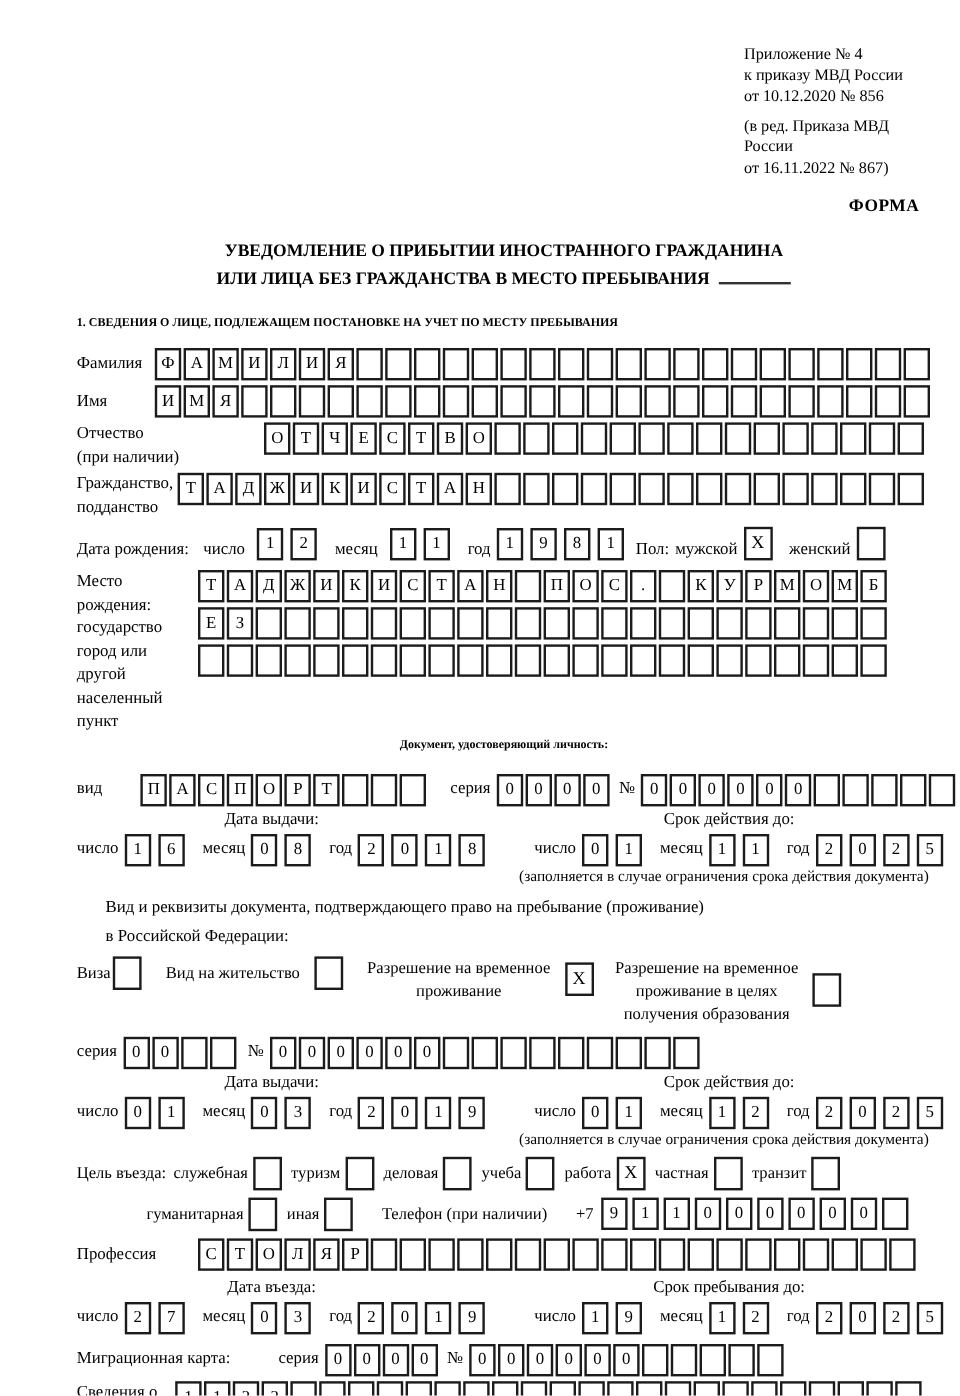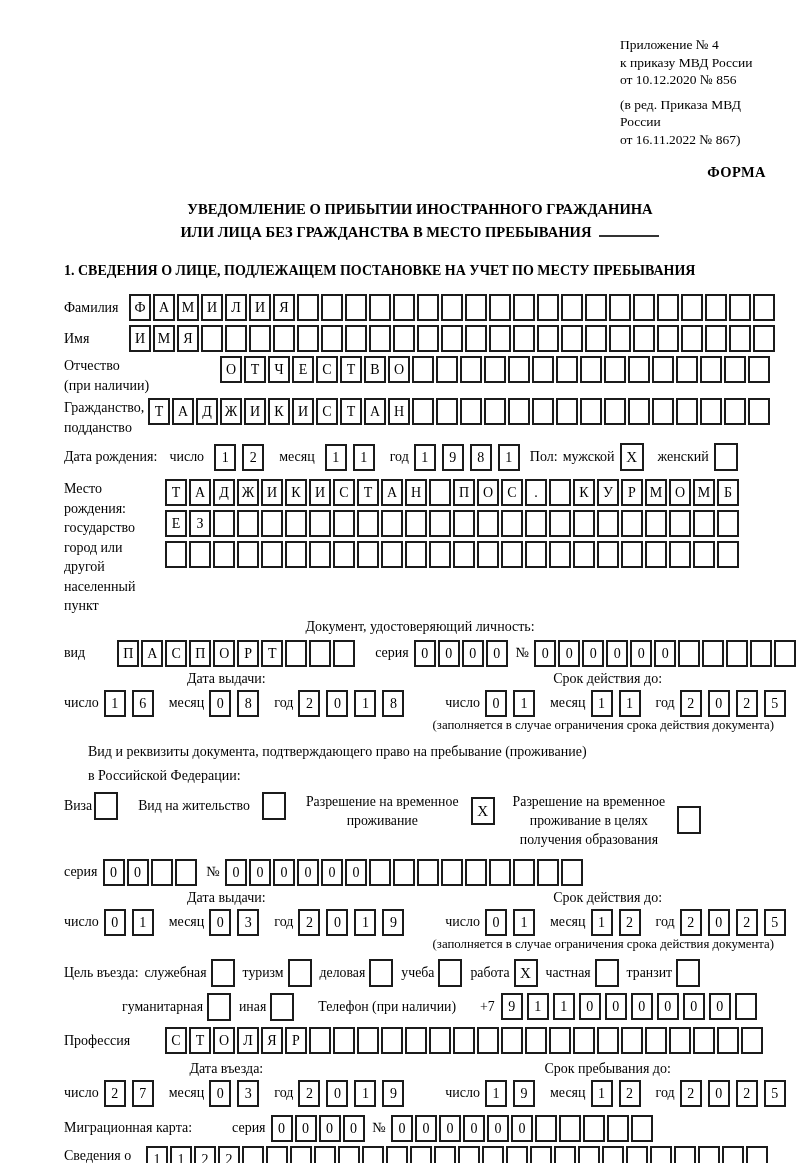--- a/index.html
+++ b/index.html
@@ -4,32 +4,32 @@
 <style>
   html,body{margin:0;padding:0;}
   body{width:800px;height:1163px;overflow:hidden;background:#ffffff;color:#000;
        font-family:"Liberation Serif","DejaVu Serif",serif;}
   .page{box-sizing:border-box;width:800px;height:859px;padding:36px 24px 0 64px;}
   .annex{margin-left:556px;font-size:13.5px;line-height:17.5px;}
   .annex .gap{margin-top:7px;}
   .forma{margin:16px 10px 0 0;text-align:right;font-weight:700;font-size:14.5px;letter-spacing:.4px;}
   .title{margin-top:18px;text-align:center;font-weight:700;font-size:14.6px;line-height:21px;}
   .blank{display:inline-block;width:60px;height:15px;border-bottom:2px solid #333;margin-left:8px;}
-  .sec{margin:20px 0 15px 0;font-weight:700;font-size:14px;}
+  .sec{margin:20px 0 15px 0;font-weight:700;font-size:10px;}
   .row{display:flex;align-items:flex-start;margin-bottom:3px;}
   .lbl{font-size:14px;line-height:28px;flex-shrink:0;white-space:nowrap;}
   .lbl-col{font-size:14px;line-height:19.5px;flex-shrink:0;}
   .w64{width:65px;}.w84{width:84px;}.w156{width:156px;}.w101{width:101px;}.w82{width:82px;}
   .boxes{white-space:nowrap;line-height:0;}
   .box{box-sizing:border-box;display:inline-block;width:22px;height:27px;border:2px solid #1b1b1b;
        margin-right:2px;text-align:center;font-size:14px;line-height:23px;vertical-align:top;}
   .cb{box-sizing:border-box;display:inline-block;width:24px;height:28px;border:2px solid #1b1b1b;
       text-align:center;font-size:15px;line-height:24px;vertical-align:middle;flex-shrink:0;}
   .stack>.boxes{margin-bottom:4px;}
-  .center-bold{text-align:center;font-weight:400;font-size:14px;margin:3px 0 5px 0;}
+  .center-bold{text-align:center;font-weight:700;font-size:10px;margin:3px 0 19px 0;}
   .inline-row{display:flex;align-items:center;margin-bottom:4px;}
   .g6{margin-left:6px;}.g16{margin-left:16px;}
   .daterow{display:flex;justify-content:space-between;margin:4px 6px 1px 0;}
   .dg-head{text-align:center;font-size:14px;margin-bottom:3px;}
   .dg-line{display:flex;align-items:center;white-space:nowrap;}
   .dlbl{font-size:14px;margin-right:5px;}
   .dboxes{white-space:nowrap;line-height:0;margin-right:9px;}
   .dboxes .box{margin-right:6px;}
   .note{font-size:12.8px;text-align:right;margin:1px 2px 7px 0;}
   .intro{font-size:14px;line-height:24px;margin-left:24px;}
@@ -85,21 +85,21 @@
   </div>
 
   <div class="row">
     <div class="lbl-col w84">
       <div>Гражданство,</div>
       <div>подданство</div>
     </div>
     <div class="boxes"><span class="box">Т</span><span class="box">А</span><span class="box">Д</span><span class="box">Ж</span><span class="box">И</span><span class="box">К</span><span class="box">И</span><span class="box">С</span><span class="box">Т</span><span class="box">А</span><span class="box">Н</span><span class="box"></span><span class="box"></span><span class="box"></span><span class="box"></span><span class="box"></span><span class="box"></span><span class="box"></span><span class="box"></span><span class="box"></span><span class="box"></span><span class="box"></span><span class="box"></span><span class="box"></span><span class="box"></span><span class="box"></span></div>
   </div>
 
-  <div class="inline-row" style="margin:6px 0 8px 0;">
+  <div class="inline-row" style="margin:6px 0 8px 0;align-items:flex-end;">
     <span class="dlbl" style="margin-right:12px;">Дата рождения:</span>
     <span class="dlbl" style="margin-right:10px;">число</span>
     <span class="dboxes"><span class="box">1</span><span class="box">2</span></span>
     <span class="dlbl" style="margin-right:10px;">месяц</span>
     <span class="dboxes"><span class="box">1</span><span class="box">1</span></span>
     <span class="dlbl">год</span>
     <span class="dboxes" style="margin-right:4px;"><span class="box">1</span><span class="box">9</span><span class="box">8</span><span class="box">1</span></span>
     <span class="dlbl">Пол:</span>
     <span class="dlbl">мужской</span>
     <span class="cb">X</span>

